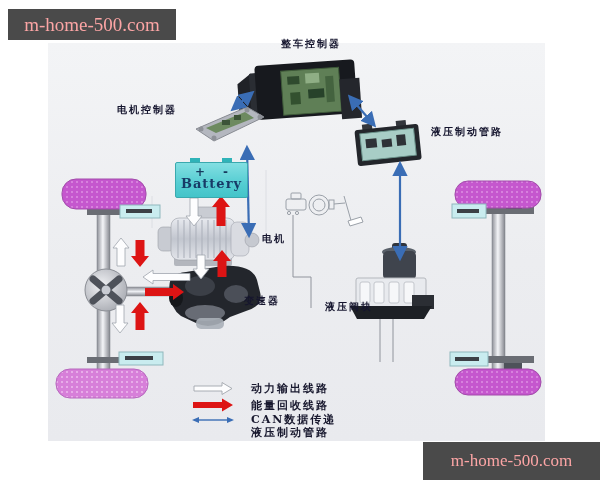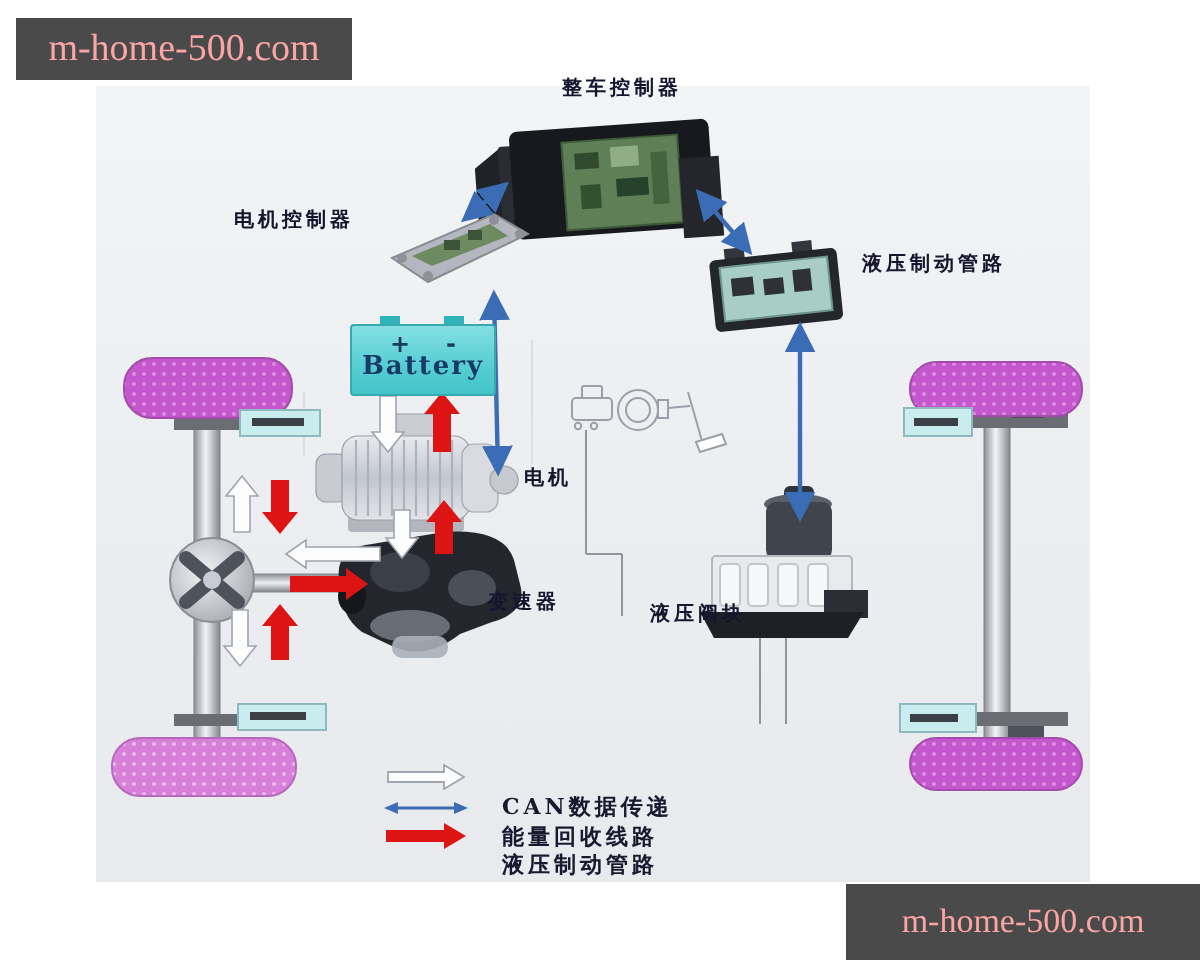--- a/index.html
+++ b/index.html
@@ -236,39 +236,40 @@
   <div class="lbl" style="left:244px;top:294px;">变速器</div>
   <div class="lbl" style="left:325px;top:300px;">液压阀块</div>
 
   <div class="legend">
     <div class="lg-row" style="height:17px;">
       <span class="lg-sym">
         <svg width="42" height="13">
             <path d="M40,6.5 L30,0.5 L30,4 L2,4 L2,9 L30,9 L30,12.5 Z" fill="#fdfdfe" stroke="#a0a5ad" stroke-width="0.9"></path>
           </svg>
       </span>
+      <span class="lg-label">动力输出线路</span>
+    </div>
+    <div class="lg-row" style="height:16px;">
+      <span class="lg-sym">
+        <svg width="42" height="14">
+            <path d="M41,7 L30,0.5 L30,4 L1,4 L1,10 L30,10 L30,13.5 Z" fill="#dd1414"></path>
+          </svg>
+      </span>
+      <span class="lg-label">能量回收线路</span>
     </div>
     <div class="lg-row" style="height:13px;">
       <span class="lg-sym">
         <svg width="42" height="10">
           <line x1="6" y1="5" x2="36" y2="5" stroke="#3a6db5" stroke-width="1.4"></line>
           <polygon points="0,5 7,2 7,8" fill="#3a6db5"></polygon>
           <polygon points="42,5 35,2 35,8" fill="#3a6db5"></polygon>
         </svg>
       </span>
       <span class="lg-label">CAN数据传递</span>
     </div>
-    <div class="lg-row" style="height:16px;">
-      <span class="lg-sym">
-        <svg width="42" height="14">
-            <path d="M41,7 L30,0.5 L30,4 L1,4 L1,10 L30,10 L30,13.5 Z" fill="#dd1414"></path>
-          </svg>
-      </span>
-      <span class="lg-label">能量回收线路</span>
-    </div>
     <div class="lg-row" style="height:13px;">
       <span class="lg-sym">
         <svg width="42" height="10"></svg>
       </span>
       <span class="lg-label">液压制动管路</span>
     </div>
   </div>
 
   <div class="wm wm-top">
     <span>m-home-500.com</span>

